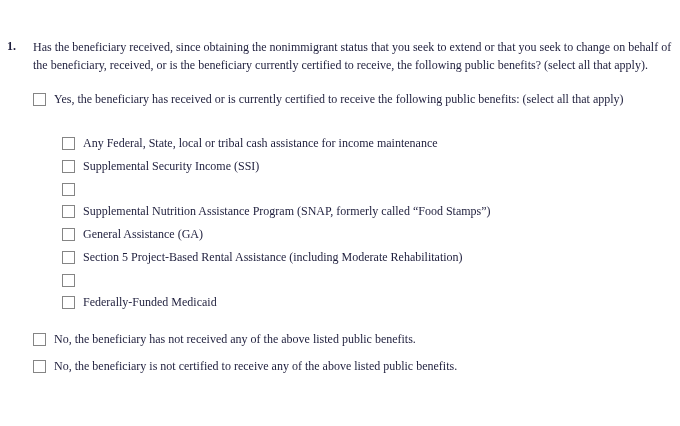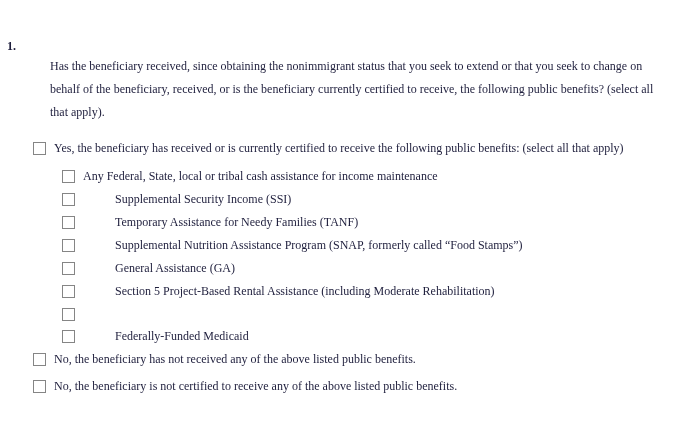--- a/index.html
+++ b/index.html
@@ -13,36 +13,36 @@
     color: #1e1e3c;
   }
   .page { padding: 38px 2px 0 7px; box-sizing: border-box; width: 680px; }
   .item { display: flex; }
   .item-num {
     flex: 0 0 26px;
     font-weight: bold;
     line-height: 17px;
   }
   .item-body { flex: 1 1 auto; max-width: 645px; }
-  .question { margin: 17px; line-height: 23px; }
+  .question { margin: 0; line-height: 18px; }
   .row { display: flex; align-items: flex-start; }
   .cb {
     width: 11px;
     height: 11px;
     border: 1px solid #858585;
     background: #ffffff;
     flex: 0 0 auto;
     margin: 1px 8px 0 0;
     cursor: pointer;
   }
   .lbl { line-height: 15px; }
-  .yes-row { margin-top: 8px; }
-  .sublist { margin-left: 29px; margin-top: 13px; text-align: center; }
-  .sub-row + .sub-row { margin-top: 8px; gap: 32px; }
-  .no-block { margin-top: 8px; }
+  .yes-row { margin-top: 18px; }
+  .sublist { margin-left: 29px; margin-top: 29px; text-align: center; }
+  .sub-row + .sub-row { margin-top: 8px; }
+  .no-block { margin-top: 22px; }
   .no-row + .no-row { margin-top: 12px; }
 </style>
 </head>
 <body>
 
 <div class="page">
   <div class="item">
     <div class="item-num">1.</div>
     <div class="item-body">
 
@@ -57,21 +57,20 @@
         <div class="row sub-row">
           <span class="cb"></span>
           <span class="lbl">Any Federal, State, local or tribal cash assistance for income maintenance</span>
         </div>
         <div class="row sub-row">
           <span class="cb"></span>
           <span class="lbl">Supplemental Security Income (SSI)</span>
         </div>
         <div class="row sub-row">
           <span class="cb"></span>
-          <span class="lbl">Temporary Assistance for Needy Families (TANF)</span>
         </div>
         <div class="row sub-row">
           <span class="cb"></span>
           <span class="lbl">Supplemental Nutrition Assistance Program (SNAP, formerly called “Food Stamps”)</span>
         </div>
         <div class="row sub-row">
           <span class="cb"></span>
           <span class="lbl">General Assistance (GA)</span>
         </div>
         <div class="row sub-row">

